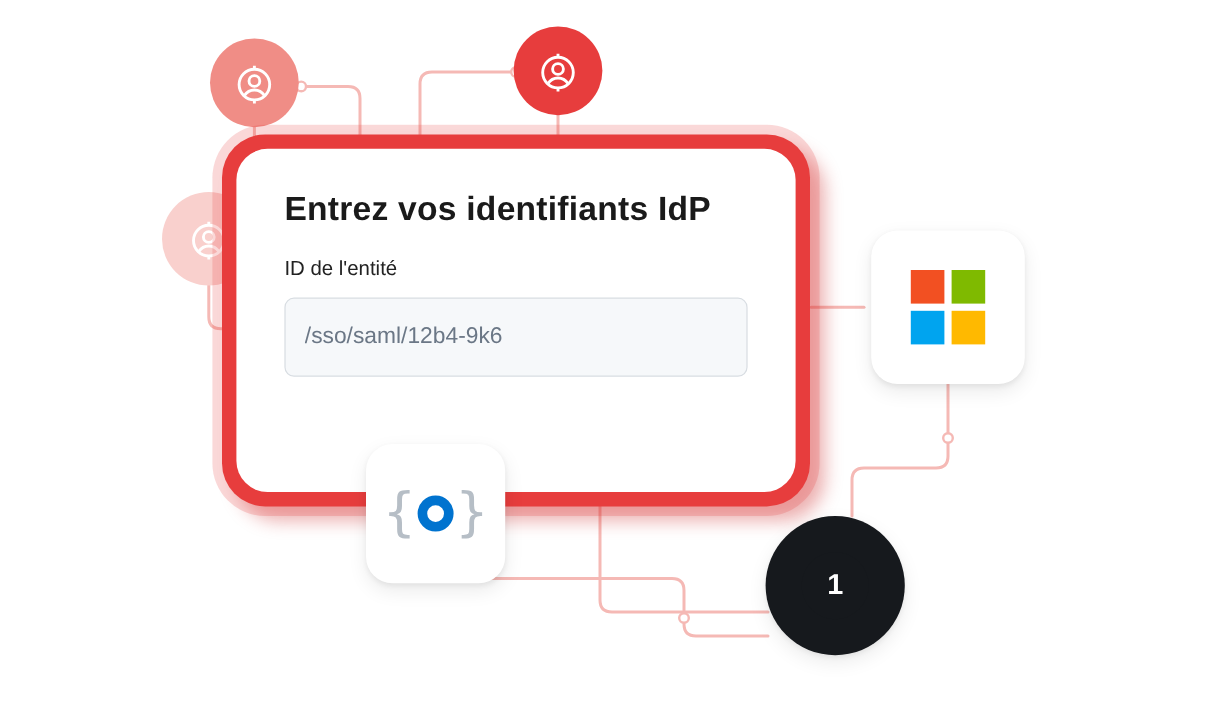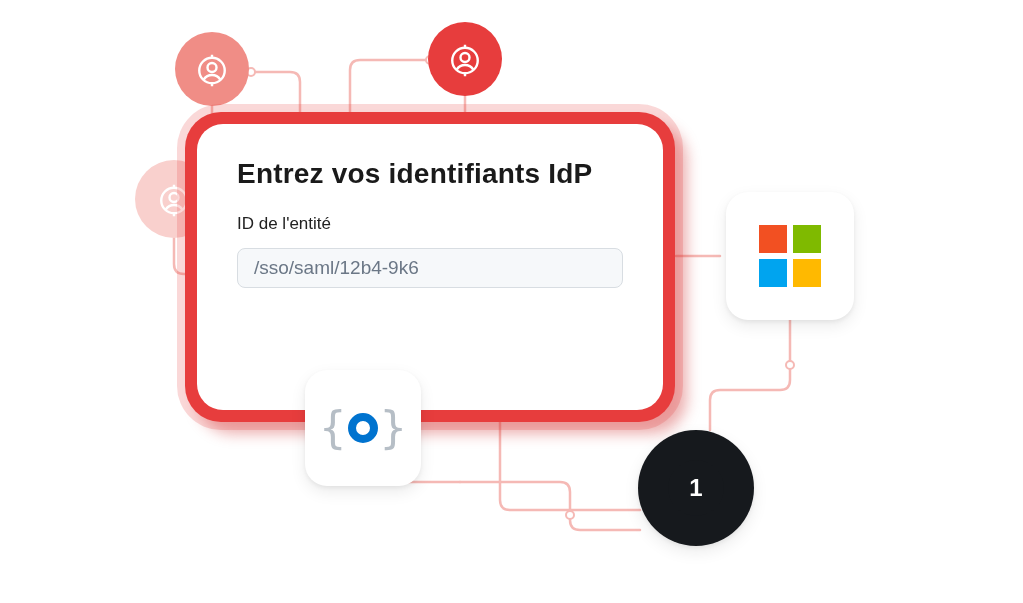--- a/index.html
+++ b/index.html
@@ -61,21 +61,21 @@
   color:var(--text);
 }
 .field-label{
   font-size:17px;
   font-weight:400;
   color:var(--sub);
   margin-bottom:14px;
 }
 .field-input{
   width:100%;
-  height:40px;
+  height:66px;
   border:1px solid var(--input-border);
   border-radius:8px;
   padding:0 16px;
   font-size:19px;
   color:var(--input-text);
   background:#F6F8FA;
   font-family:inherit;
   outline:none;
 }
 

